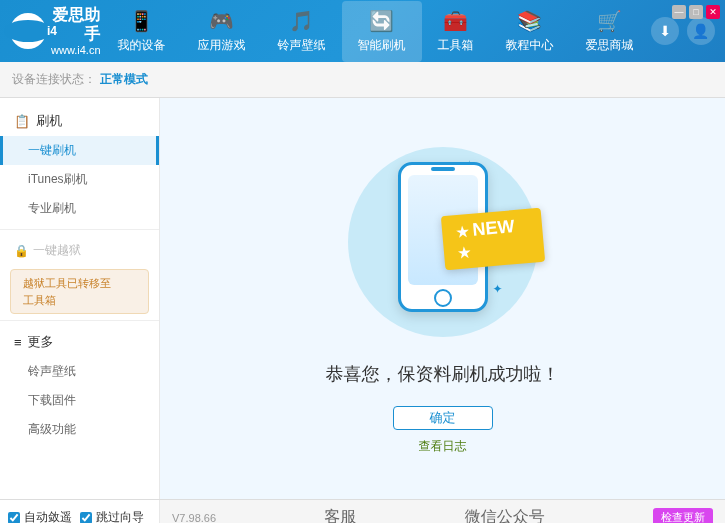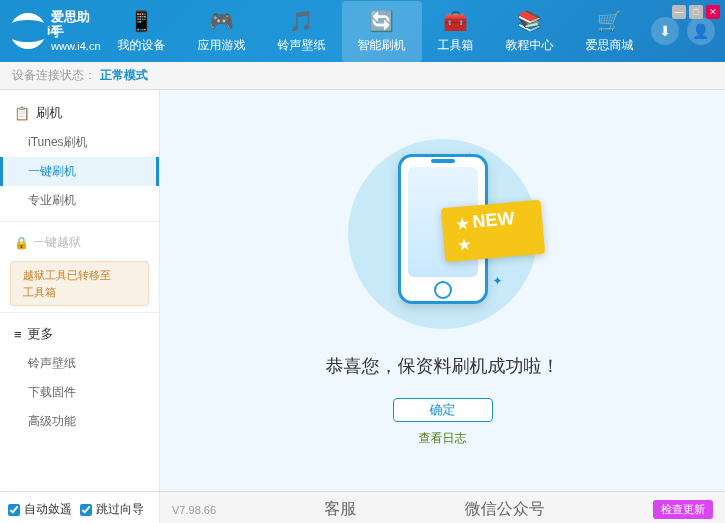--- a/index.html
+++ b/index.html
@@ -29,21 +29,21 @@
       margin-right: 5px;
     }
     .logo-inner {
       width: 22px; height: 22px;
       background: #1a8fd1;
       border-radius: 50%;
       display: flex; align-items: center; justify-content: center;
       color: #fff; font-size: 12px; font-weight: bold; padding-left: 48px;
     }
     .logo-text { color: #fff; font-size: 11px; line-height: 1.2; }
-    .logo-text div:first-child { font-size: 13px; font-weight: bold; }
+    .logo-text div:first-child { font-size: 16px; font-weight: bold; text-align: right; }
 
     .nav-items {
       flex: 1;
       display: flex;
       justify-content: center;
       gap: 0;
     }
     .nav-item {
       display: flex;
       flex-direction: column;
@@ -84,21 +84,21 @@
       font-size: 9px;
       display: flex; align-items: center; justify-content: center;
       color: #fff;
     }
     .win-min { background: #bbb; }
     .win-max { background: #bbb; }
     .win-close { background: #e05; }
 
     
     .status-bar {
-      height: 28px;
+      height: 36px;
       background: #f5f5f5;
       border-bottom: 1px solid #ddd;
       display: flex;
       align-items: center;
       padding: 0 12px;
       font-size: 12px;
       color: #666;
     }
     .status-label { color: #999; }
     .status-value { color: #1a8fd1; font-weight: bold; margin-left: 4px; }
@@ -392,25 +392,25 @@
 </div>
 
 <div class="main-layout">
 
   <div class="sidebar">
     <div class="sidebar-group-title">
       <span>📋</span>
       <span>刷机</span>
     </div>
 
+    <div class="sidebar-item active">
+      <span>一键刷机</span>
+    </div>
     <div class="sidebar-item">
       <span>iTunes刷机</span>
-    </div>
-    <div class="sidebar-item active">
-      <span>一键刷机</span>
     </div>
     <div class="sidebar-item">
       <span>专业刷机</span>
     </div>
 
     <div class="sidebar-divider"></div>
 
     <div class="sidebar-disabled">
       <span>🔒</span>
       <span>一键越狱</span>

